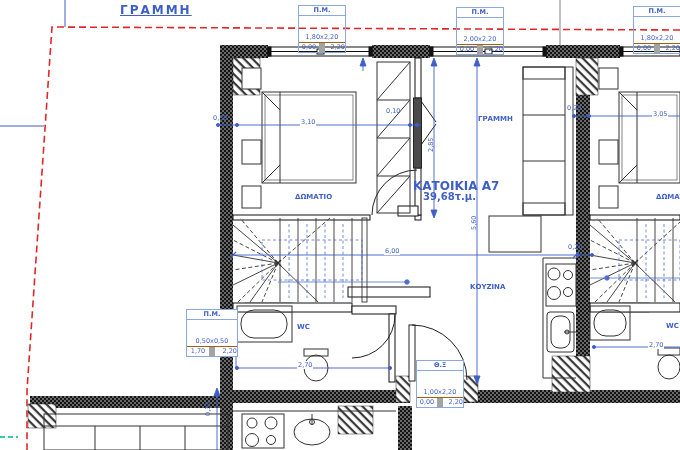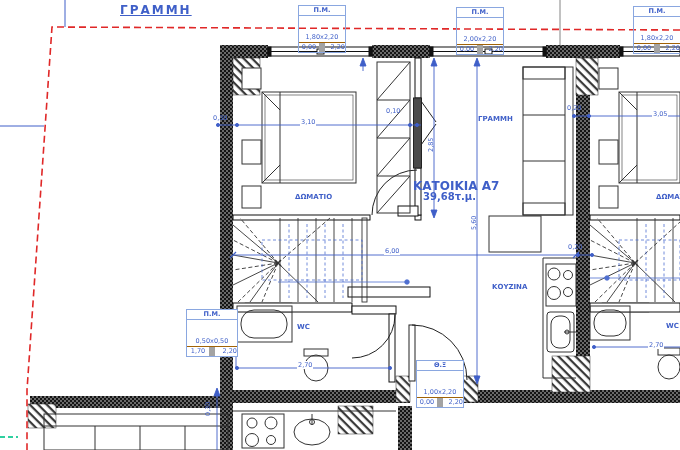--- a/index.html
+++ b/index.html
@@ -321,21 +321,21 @@
   <line x1="560" y1="0" x2="560" y2="45" stroke="#666" stroke-width="0.8"></line>
   <polyline points="680,30 52,27 27,390 27,450" fill="none" stroke="#e02828" stroke-width="1.6" stroke-dasharray="7 4"></polyline>
   <line x1="0" y1="437" x2="18" y2="437" stroke="#2fd0a0" stroke-width="2" stroke-dasharray="5 3"></line>
 </svg>
 
 <div class="lbl title-lbl" style="left:120px;top:3px">ΓΡΑΜΜΗ</div>
 
 <div class="lbl" style="left:295px;top:193px">ΔΩΜΑΤΙΟ</div>
 <div class="lbl" style="left:656px;top:193px">ΔΩΜΑΤΙΟ</div>
 <div class="lbl" style="left:478px;top:115px">ΓΡΑΜΜΗ</div>
-<div class="lbl" style="left:492px;top:283px">ΚΟΥΖΙΝΑ</div>
+<div class="lbl" style="left:470px;top:283px">ΚΟΥΖΙΝΑ</div>
 <div class="lbl" style="left:297px;top:323px">WC</div>
 <div class="lbl" style="left:666px;top:322px">WC</div>
 <div class="lbl" style="left:413px;top:179px;font-size:12px">ΚΑΤΟΙΚΙΑ Α7</div>
 <div class="lbl" style="left:423px;top:191px;font-size:10px">39,68τ.μ.</div>
 
 <div class="lbl dim" style="left:213px;top:114px">0,30</div>
 <div class="lbl dim wbg" style="left:300px;top:118px">3,10</div>
 <div class="lbl dim" style="left:386px;top:107px">0,10</div>
 <div class="lbl dim vert" style="left:427px;top:152px">2,85</div>
 <div class="lbl dim vert" style="left:470px;top:230px">5,60</div>

